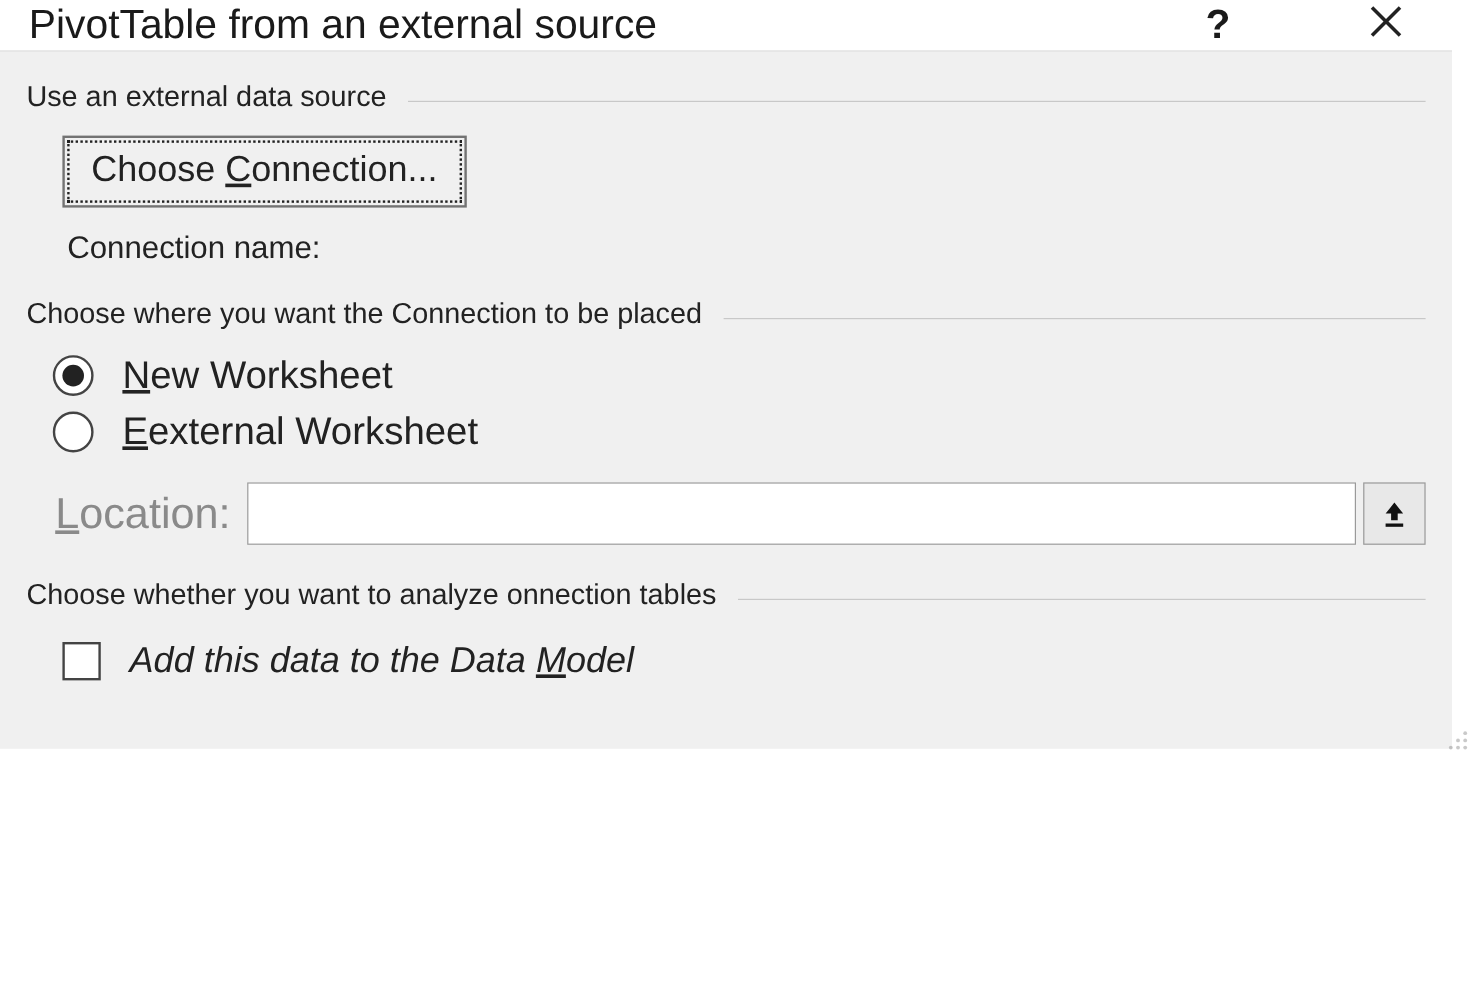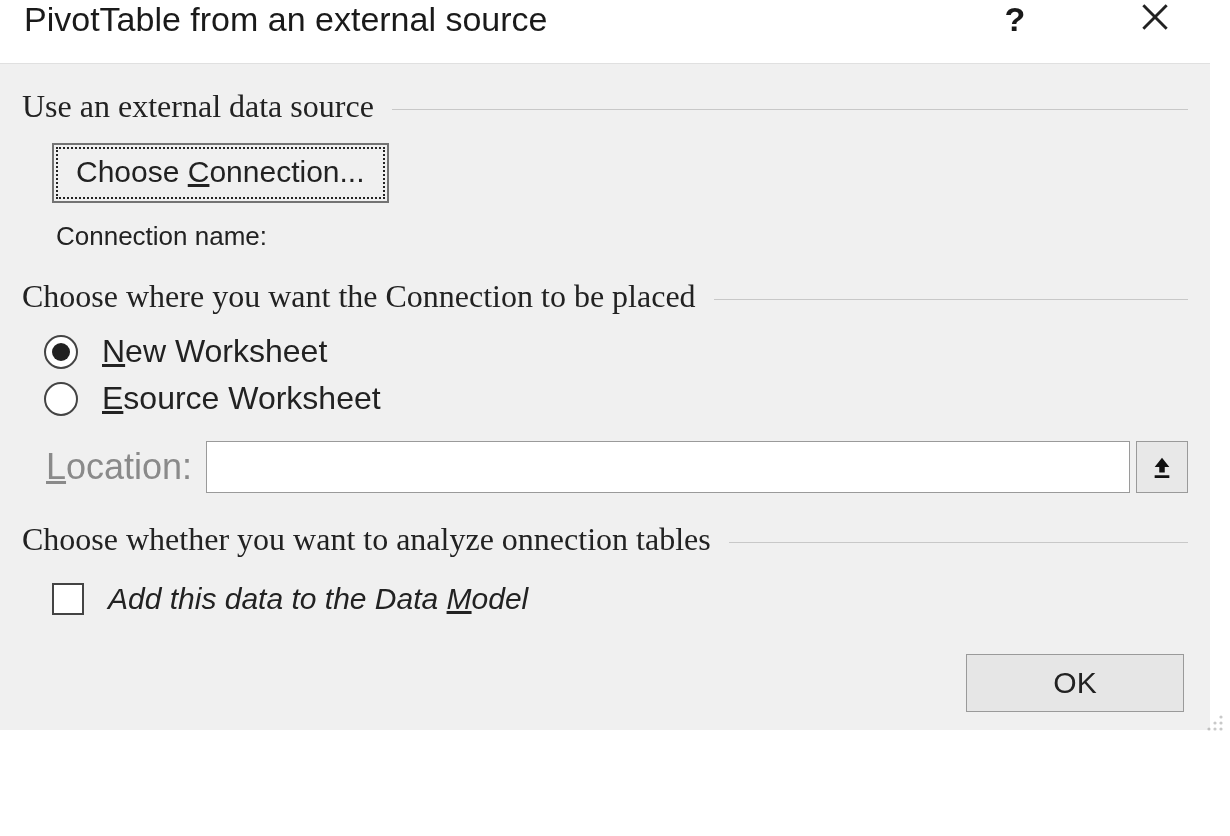--- a/index.html
+++ b/index.html
@@ -9,21 +9,20 @@
     font-family: "Segoe UI", Tahoma, sans-serif;
     background: #ffffff;
     color: #222;
   }
   .dialog {
     width: 1210px;
     height: 624px;
     background: #ffffff;
     display: flex;
     flex-direction: column;
-    gap: 24px;
   }
   .titlebar {
     height: 86px;
     display: flex;
     align-items: center;
     padding: 0 20px 0 24px;
     font-size: 34px;
     color: #1a1a1a;
   }
   .titlebar .title { flex: 1; }
@@ -41,24 +40,23 @@
     background: #f0f0f0;
     border-top: 1px solid #e0e0e0;
     padding: 24px 22px 18px 22px;
     display: flex;
     flex-direction: column;
     position: relative;
   }
   .group-header {
     display: flex;
     align-items: center;
-    font-size: 32px;
+    font-size: 24px;
     color: #222;
     margin-bottom: 18px;
-    font-family: Liberation Serif, serif;
   }
   .group-header .rule {
     flex: 1;
     height: 1px;
     background: #c8c8c8;
     margin-left: 18px;
     margin-top: 6px;
   }
   .choose-btn {
     display: inline-block;
@@ -208,21 +206,21 @@
       <span class="rule"></span>
     </div>
 
     <div class="radio-row">
       <span class="radio selected"></span>
       <span><span class="u">N</span><span>ew Worksheet</span></span>
     </div>
 
     <div class="radio-row">
       <span class="radio"></span>
-      <span><span class="u">E</span><span>source Worksheet</span></span>
+      <span><span class="u">E</span><span>external Worksheet</span></span>
     </div>
 
     <div class="loc-row">
       <span class="loc-label"><span class="disabled-u">L</span><span>ocation:</span></span>
       <div class="loc-input"></div>
       <div class="collapse-btn">
         <svg viewBox="0 0 24 28">
           <path d="M12 4 L4 14 L9 14 L9 20 L15 20 L15 14 L20 14 Z" fill="#111"></path>
           <rect x="4" y="23" width="16" height="3" fill="#111"></rect>
         </svg>
@@ -233,21 +231,20 @@
       <span>Choose whether you want to analyze onnection tables</span>
       <span class="rule"></span>
     </div>
 
     <div class="check-row">
       <span class="checkbox"></span>
       <span><span>Add this data to the Data </span><span class="u">M</span><span>odel</span></span>
     </div>
 
     <div class="footer">
-      <div class="btn">OK</div>
     </div>
 
     <svg class="grip" viewBox="0 0 18 18">
       <circle cx="15" cy="3" r="1.6" fill="#888"></circle>
       <circle cx="9" cy="9" r="1.6" fill="#888"></circle>
       <circle cx="15" cy="9" r="1.6" fill="#888"></circle>
       <circle cx="3" cy="15" r="1.6" fill="#888"></circle>
       <circle cx="9" cy="15" r="1.6" fill="#888"></circle>
       <circle cx="15" cy="15" r="1.6" fill="#888"></circle>
     </svg>

